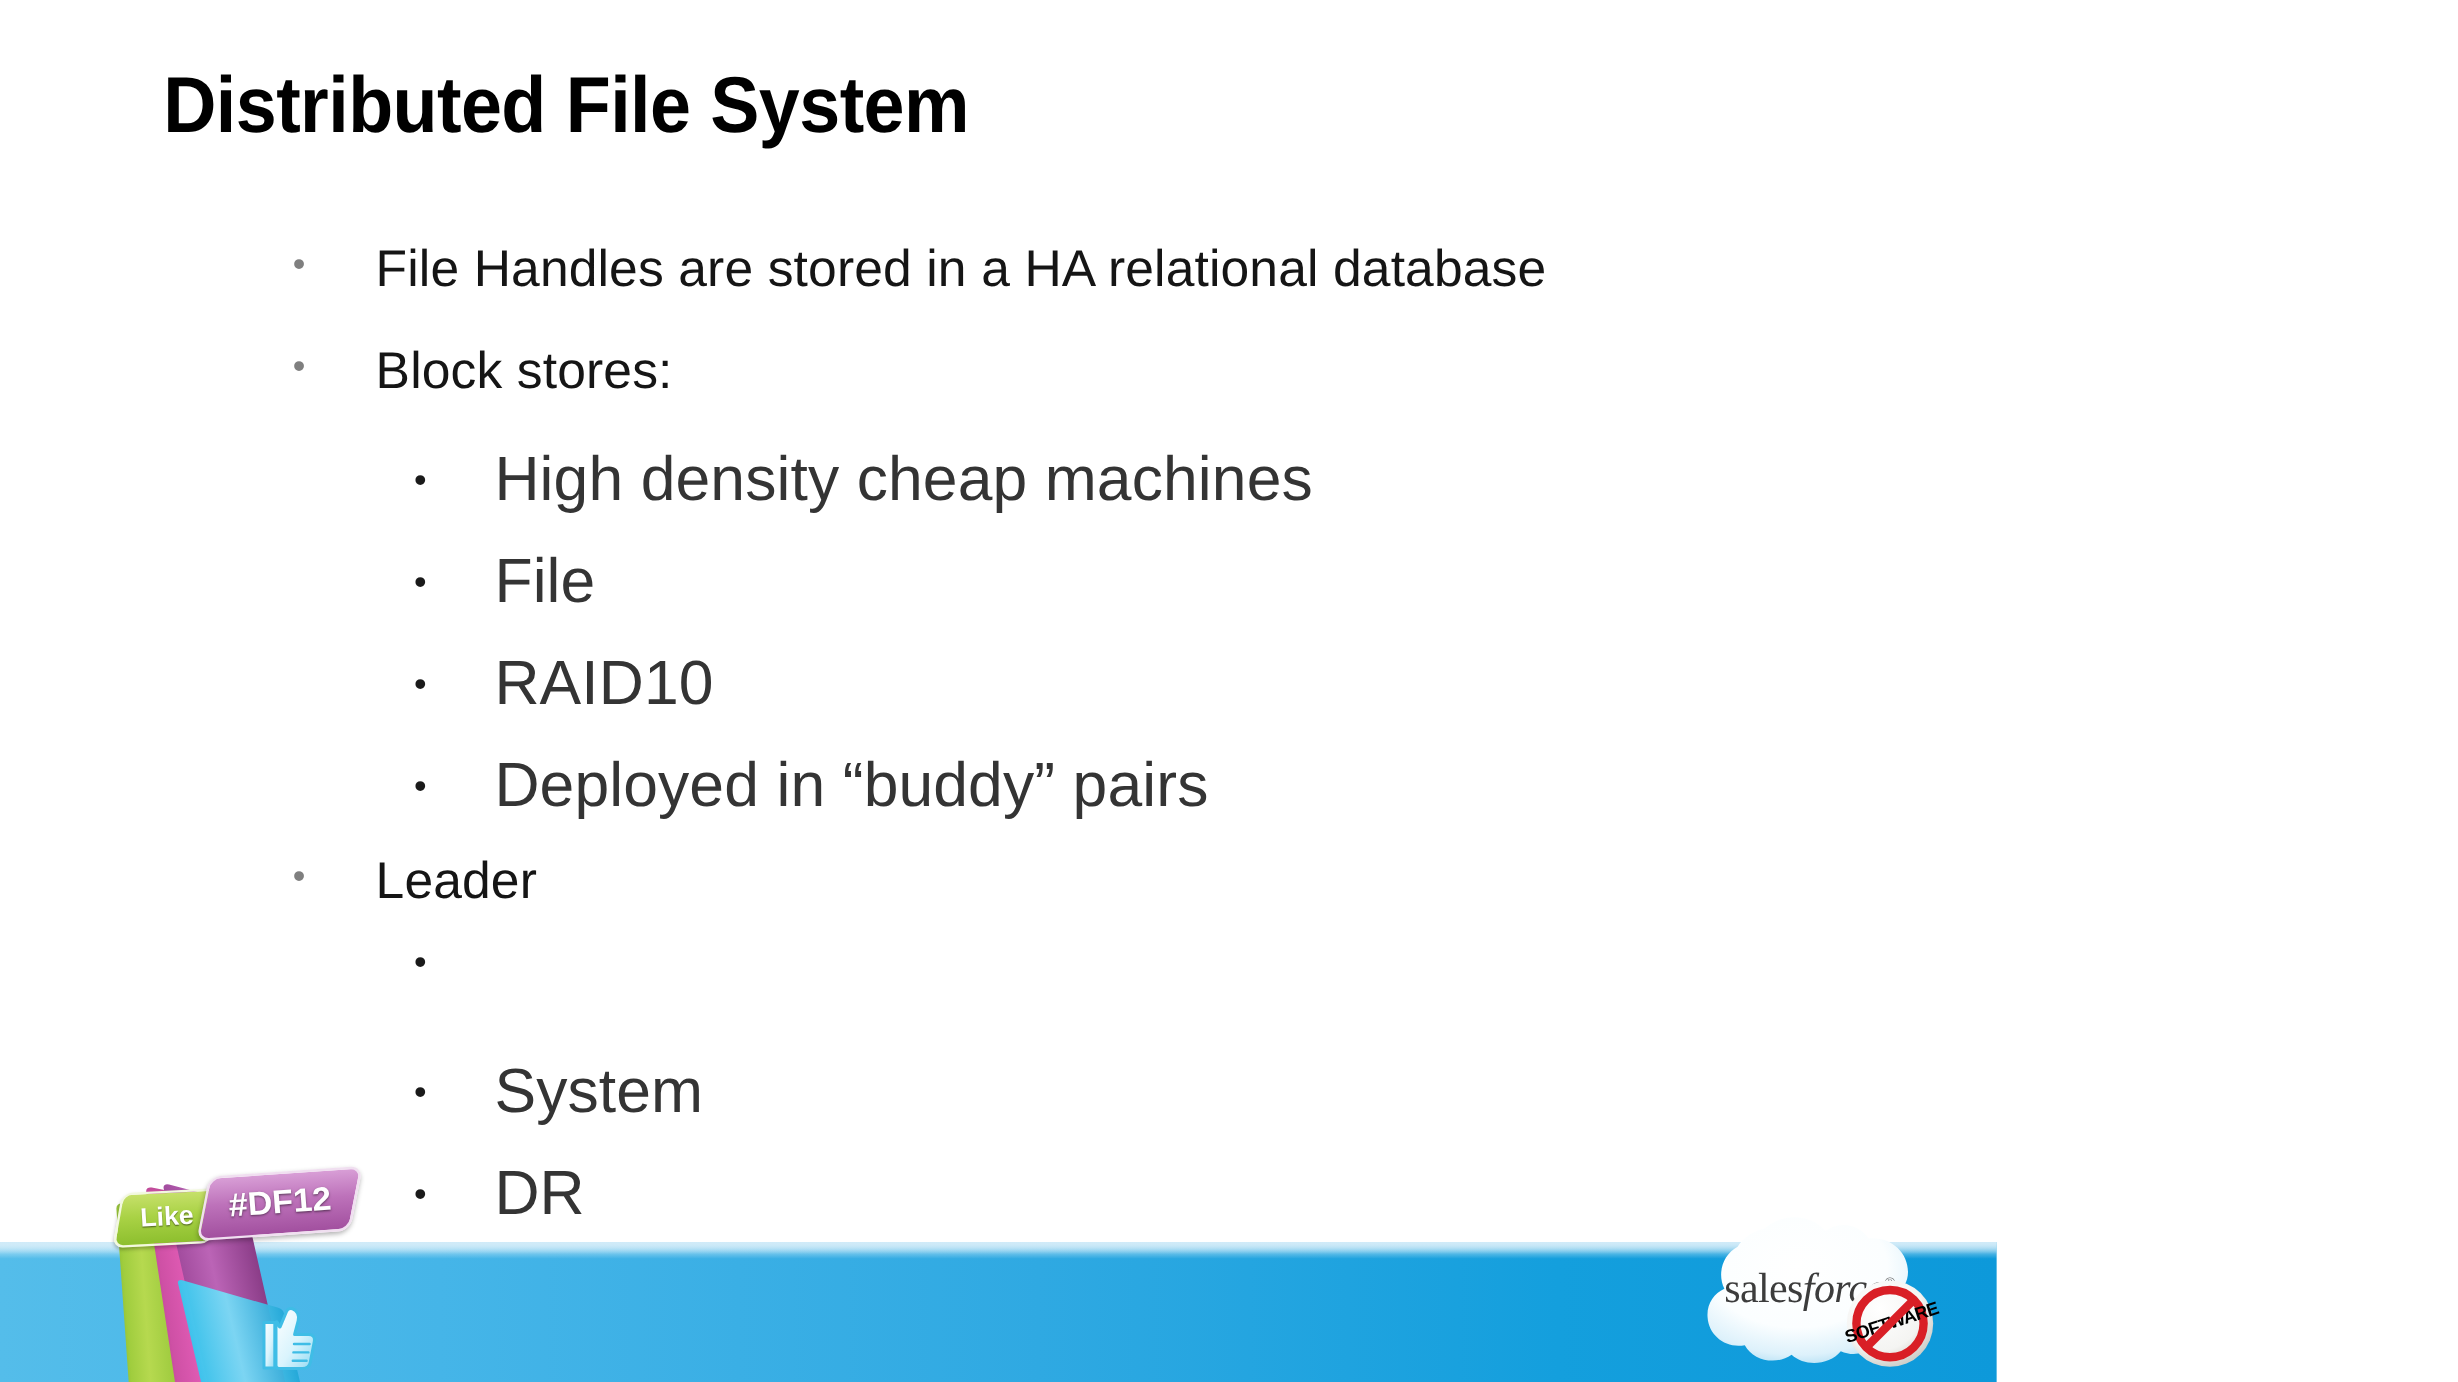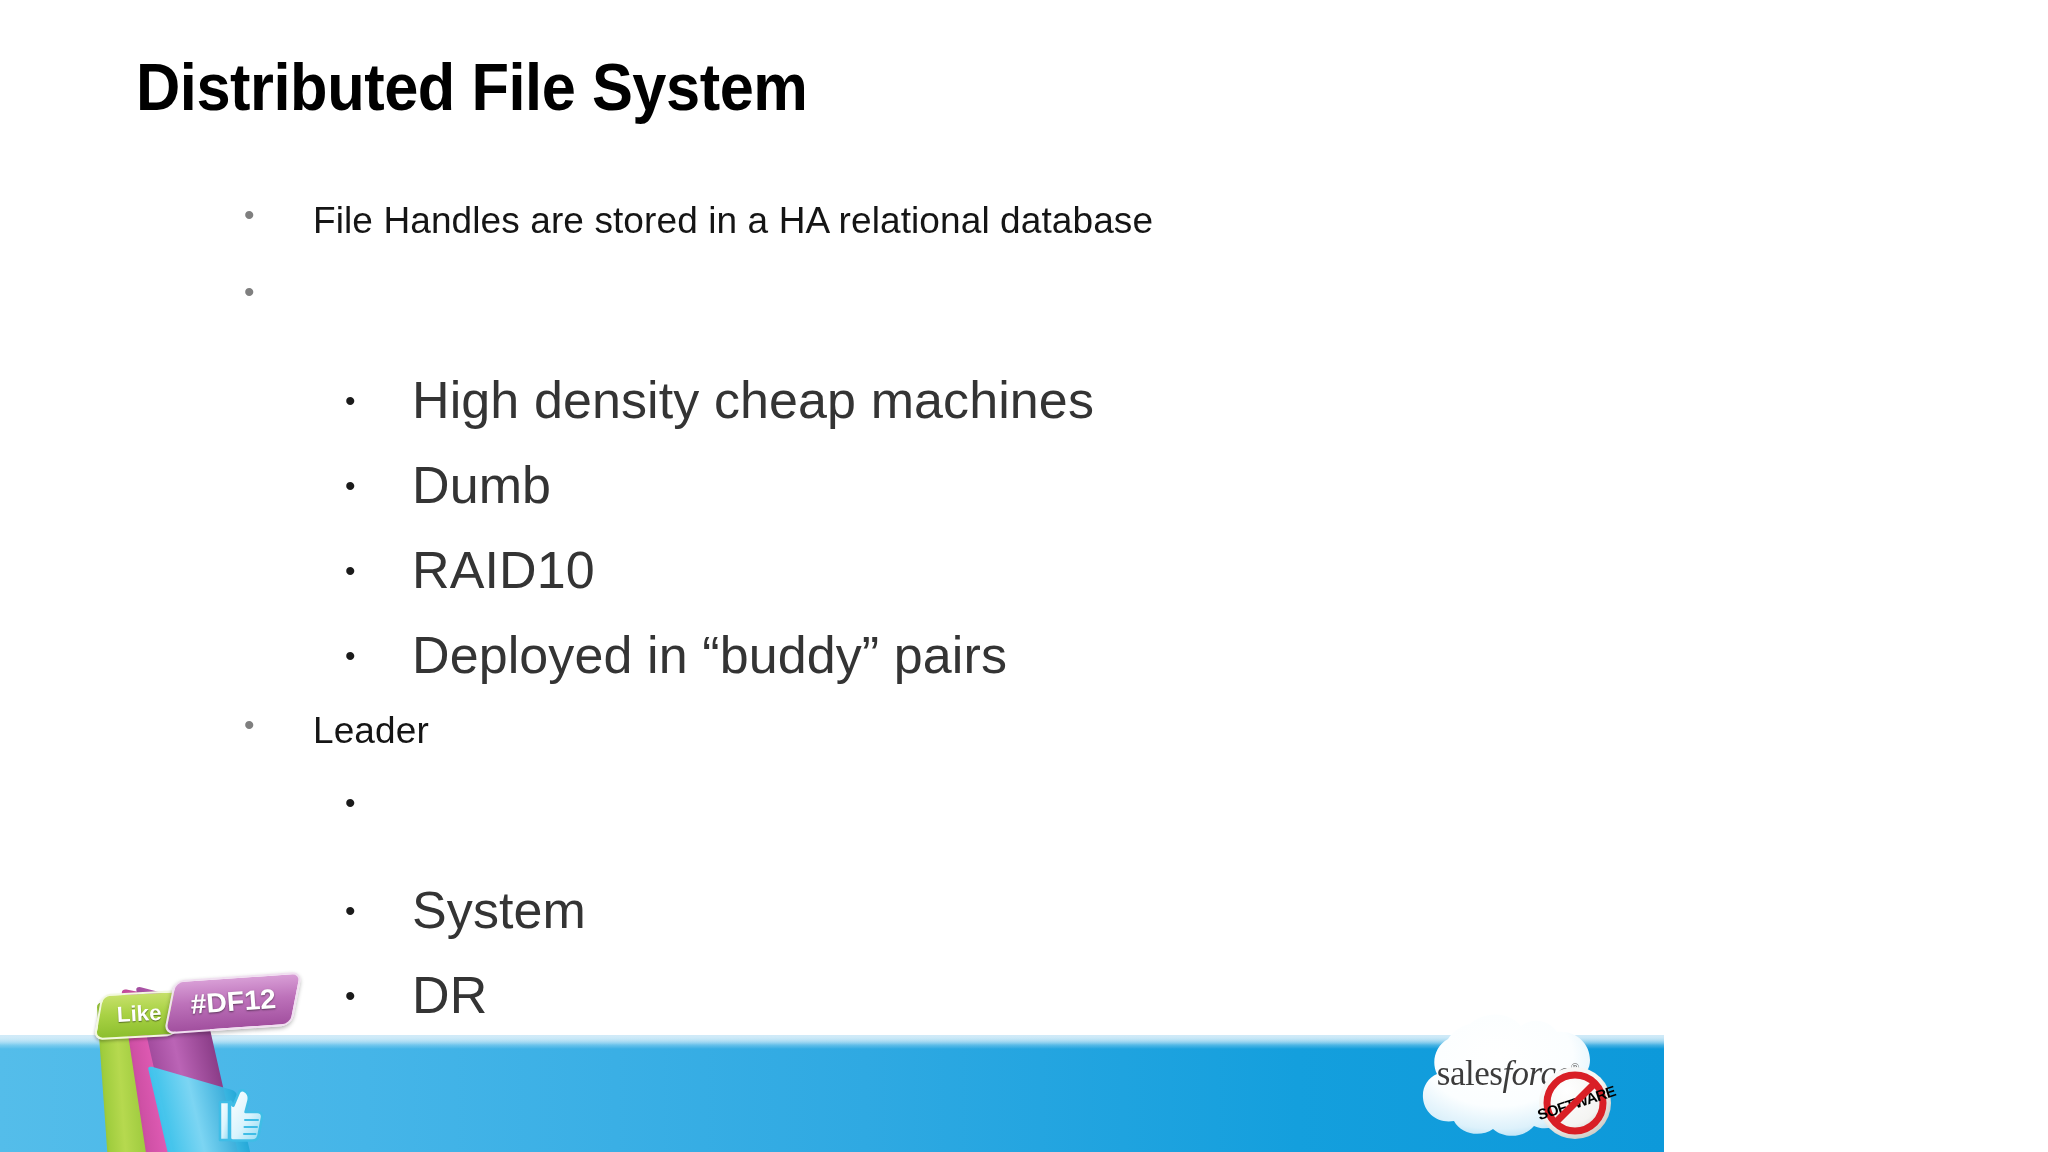--- a/index.html
+++ b/index.html
@@ -76,21 +76,21 @@
     position: relative;
     top: -7px;
   }
 
   .bullet-text {
     flex: 0 1 auto;
     white-space: nowrap;
   }
 
   .lvl1 .bullet-text {
-    font-size: 37px;
+    font-size: 43px;
     color: #151515;
     letter-spacing: 0.1px;
   }
 
   .lvl2 .bullet-text {
     font-size: 52px;
     color: #343434;
     letter-spacing: 0.1px;
   }
 
@@ -300,30 +300,31 @@
 
   <div id="body-list">
 
     <div class="bullet-row lvl1">
       <span class="bullet-mark">•</span>
       <span class="bullet-text">File Handles are stored in a HA relational database</span>
     </div>
 
     <div class="bullet-row lvl1">
       <span class="bullet-mark">•</span>
+      <span class="bullet-text">Block stores:</span>
     </div>
 
     <div class="bullet-row lvl2">
       <span class="bullet-mark">•</span>
       <span class="bullet-text">High density cheap machines</span>
     </div>
 
     <div class="bullet-row lvl2">
       <span class="bullet-mark">•</span>
-      <span class="bullet-text">Dumb</span>
+      <span class="bullet-text">File</span>
     </div>
 
     <div class="bullet-row lvl2">
       <span class="bullet-mark">•</span>
       <span class="bullet-text">RAID10</span>
     </div>
 
     <div class="bullet-row lvl2">
       <span class="bullet-mark">•</span>
       <span class="bullet-text">Deployed in “buddy” pairs</span>

